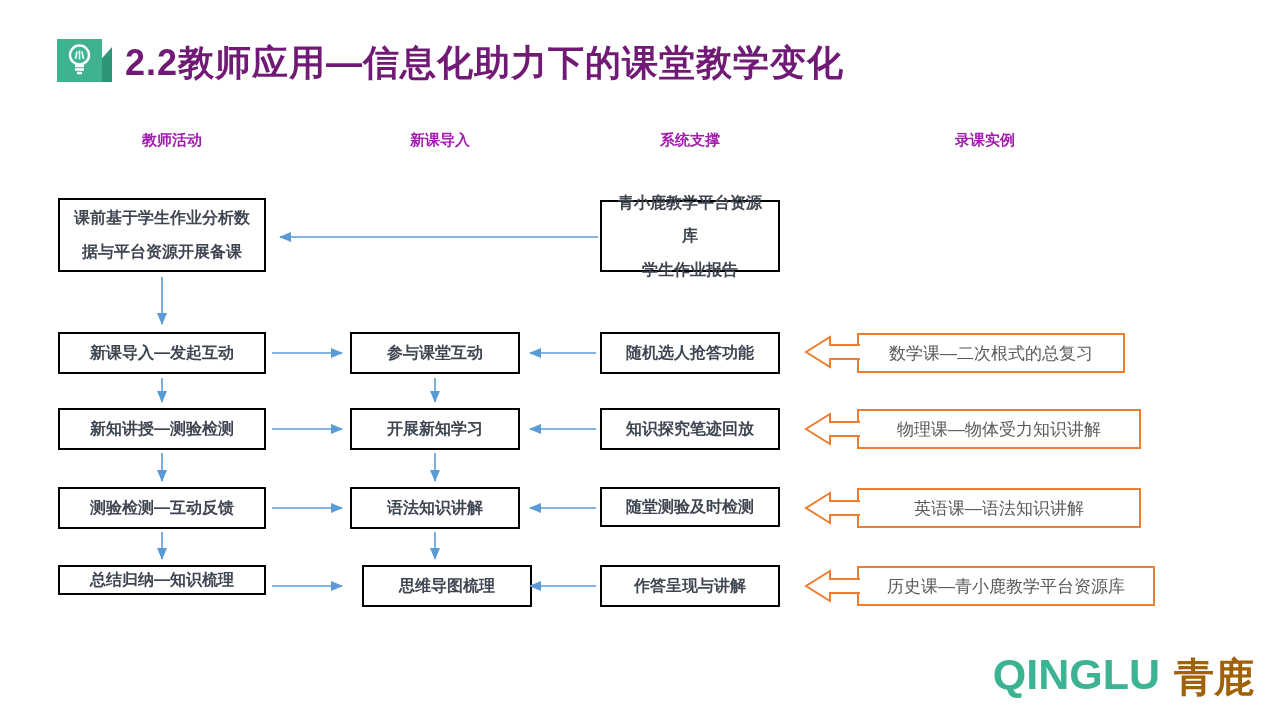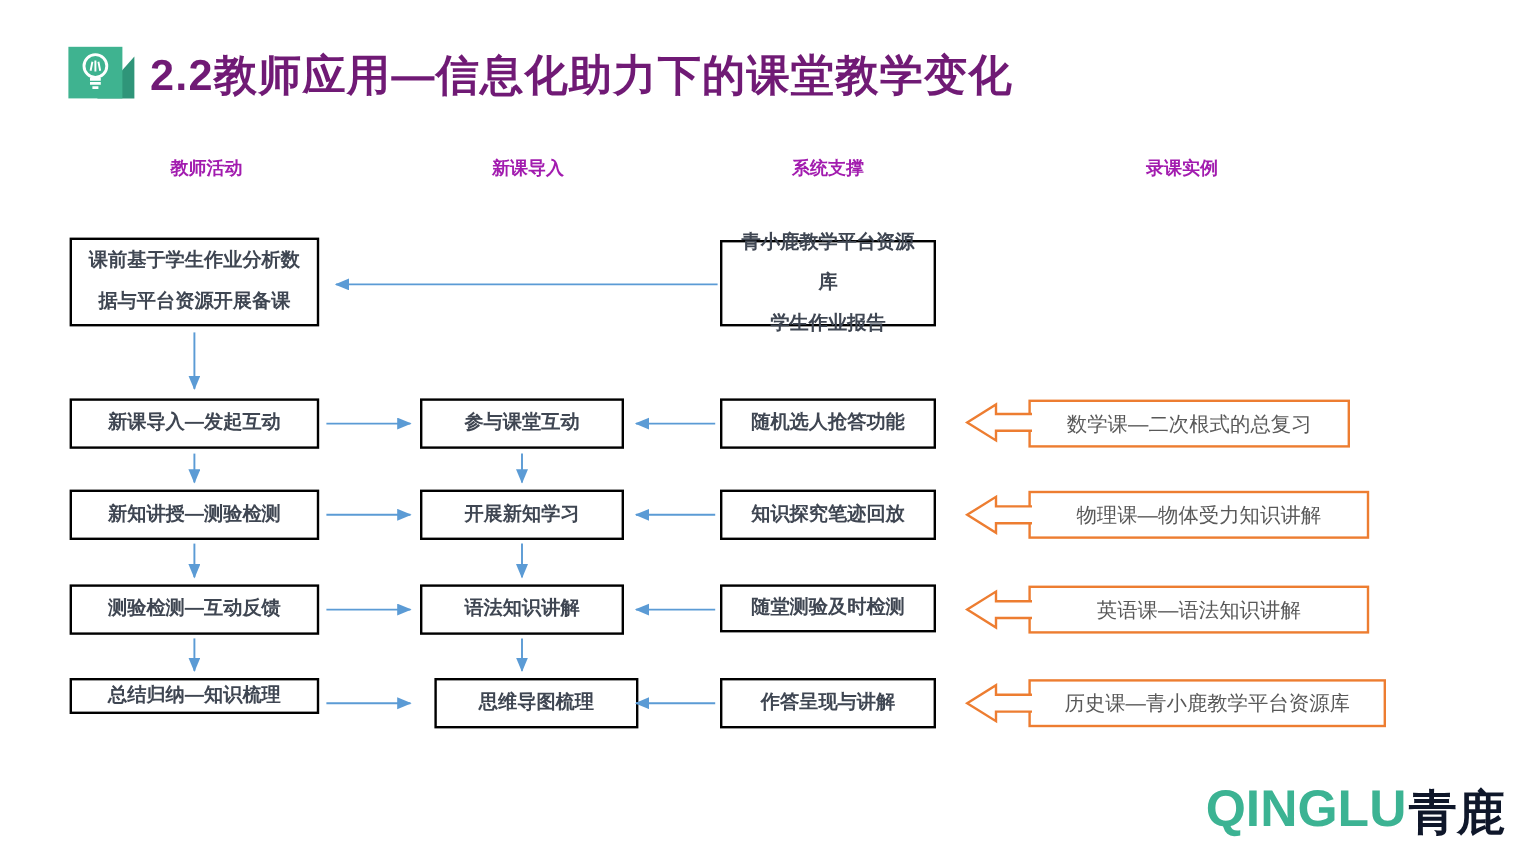--- a/index.html
+++ b/index.html
@@ -19,21 +19,21 @@
     font-size:16px;font-weight:bold;color:#3F4652;line-height:2.1;padding:0 10px;
   }
   .box-orange{
     position:absolute;box-sizing:border-box;border:2px solid #ED7D31;background:#fff;
     display:flex;align-items:center;justify-content:center;text-align:center;
     font-size:17px;font-weight:normal;color:#595959;height:40px;white-space:nowrap;
   }
   .overlay{position:absolute;left:0;top:0;width:1280px;height:720px;pointer-events:none;}
   .logo{position:absolute;top:650px;right:26px;display:flex;}
   .logo-latin{font-size:43px;font-weight:bold;color:#3CB393;letter-spacing:0px;}
-  .logo-cjk{font-size:40px;font-weight:bold;color:#0f172a;margin-left:2px;}
+  .logo-cjk{font-size:40px;font-weight:bold;color:#a16207;margin-left:14px;}
 </style>
 </head>
 <body>
 
 <div class="slide">
 
   <div class="title-row">
     <span>
       <svg width="58" height="50" viewBox="0 0 58 50">
         <polygon points="26,46 57,46 57,11" fill="#2F9579"></polygon>

